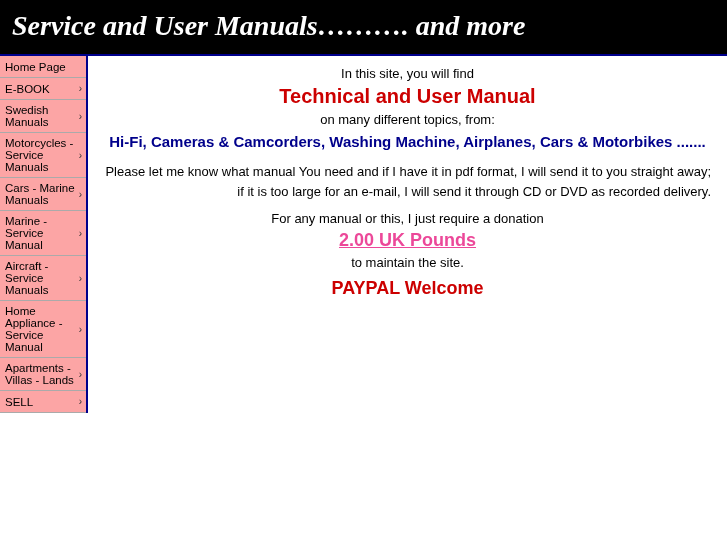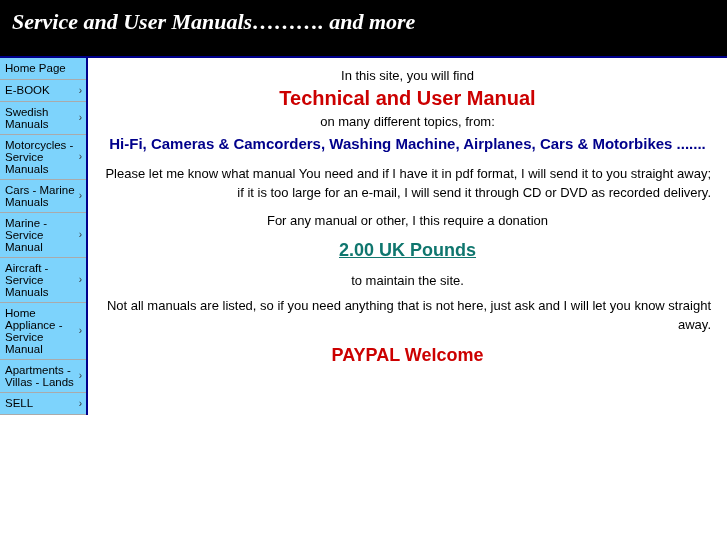--- a/index.html
+++ b/index.html
@@ -7,25 +7,25 @@
       font-family: Arial, sans-serif;
       font-size: 13px;
       background: #fff;
       width: 727px;
     }
 
     
     #header {
       background: #000;
       color: #fff;
-      padding: 8px 12px 19px 12px;
+      padding: 8px 12px 10px 12px;
       font-family: Georgia, serif;
       font-style: italic;
       font-weight: bold;
-      font-size: 22px;
+      font-size: 28px;
       line-height: 1.3;
     }
 
     
     #layout {
       display: flex;
       border-top: 2px solid #00008B;
     }
 
     
@@ -38,21 +38,21 @@
 
     .sidebar-item {
       display: flex;
       justify-content: space-between;
       align-items: center;
       border-bottom: 1px solid #aaa;
       padding: 4px 4px 4px 5px;
       cursor: pointer;
       font-size: 11.5px;
       color: #000;
-      background: #7dd3fc;
+      background: #fca5a5;
       min-height: 22px;
     }
     .sidebar-item .arrow {
       color: #333;
       font-size: 10px;
       margin-left: 2px;
     }
 
     
     #main {
@@ -94,24 +94,24 @@
       font-size: 13px;
       color: #000;
       text-align: right;
       margin-bottom: 10px;
       line-height: 1.5;
     }
 
     .donation-amount {
       font-size: 18px;
       font-weight: bold;
-      color: #0f766e;
+      color: #ec4899;
       text-decoration: underline;
       display: block;
-      margin: 12px 0;
+      margin: 4px 0;
     }
 
     .paypal-text {
       font-size: 18px;
       font-weight: bold;
       color: #cc0000;
       margin-top: 8px;
     }
 
     .divider-space {
@@ -177,27 +177,26 @@
     <div class="red-heading">Technical and User Manual</div>
 
     <div class="subtitle">on many different topics, from:</div>
 
     <div class="blue-subheading">Hi-Fi, Cameras &amp; Camcorders, Washing Machine, Airplanes, Cars &amp; Motorbikes .......</div>
 
     <div class="body-text">Please let me know what manual You need and if I have it in pdf format, I will send it to you straight away; if it is too large for an e-mail, I will send it through CD or DVD as recorded delivery.</div>
 
     <div class="divider-space"></div>
 
-    <div class="subtitle">For any manual or other, I this require a donation</div>
+    <div class="subtitle">For any manual or this, I just require a donation</div>
     <span class="donation-amount">2.00 UK Pounds</span>
     <div class="subtitle">to maintain the site.</div>
 
     <div class="divider-space"></div>
 
 
     <div class="divider-space"></div>
 
-    <div class="body-text">Not all manuals are listed, so if you need anything that is not here, just ask and I will let you know straight away.</div>
 
     <div class="paypal-text">PAYPAL Welcome</div>
 
   </div>
 </div>
 
 </body></html>

